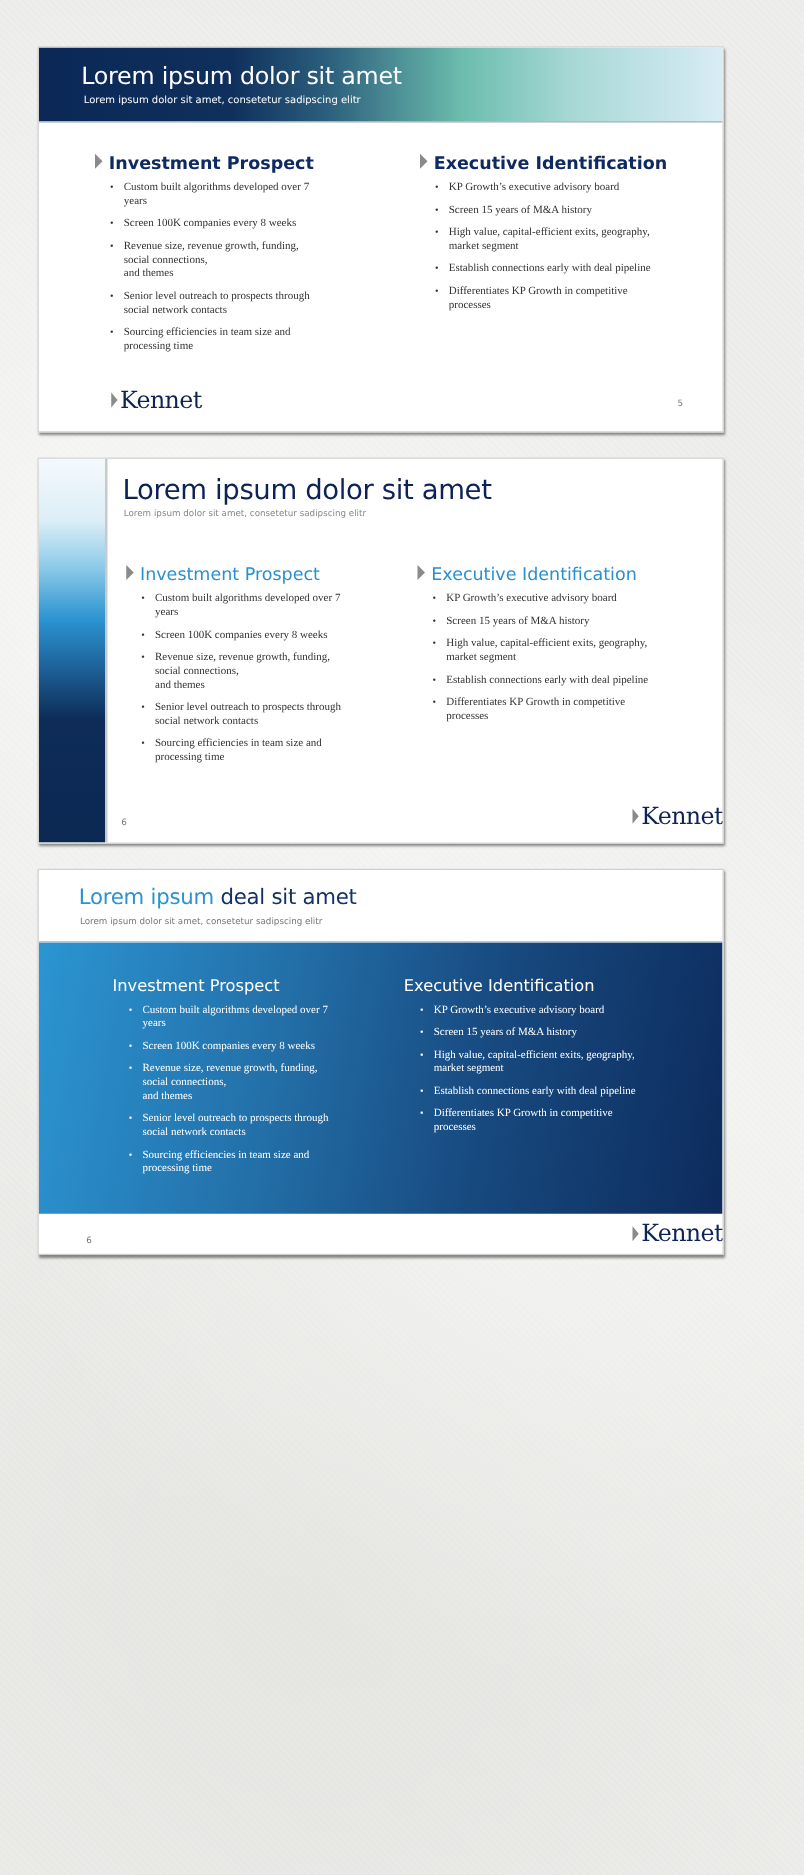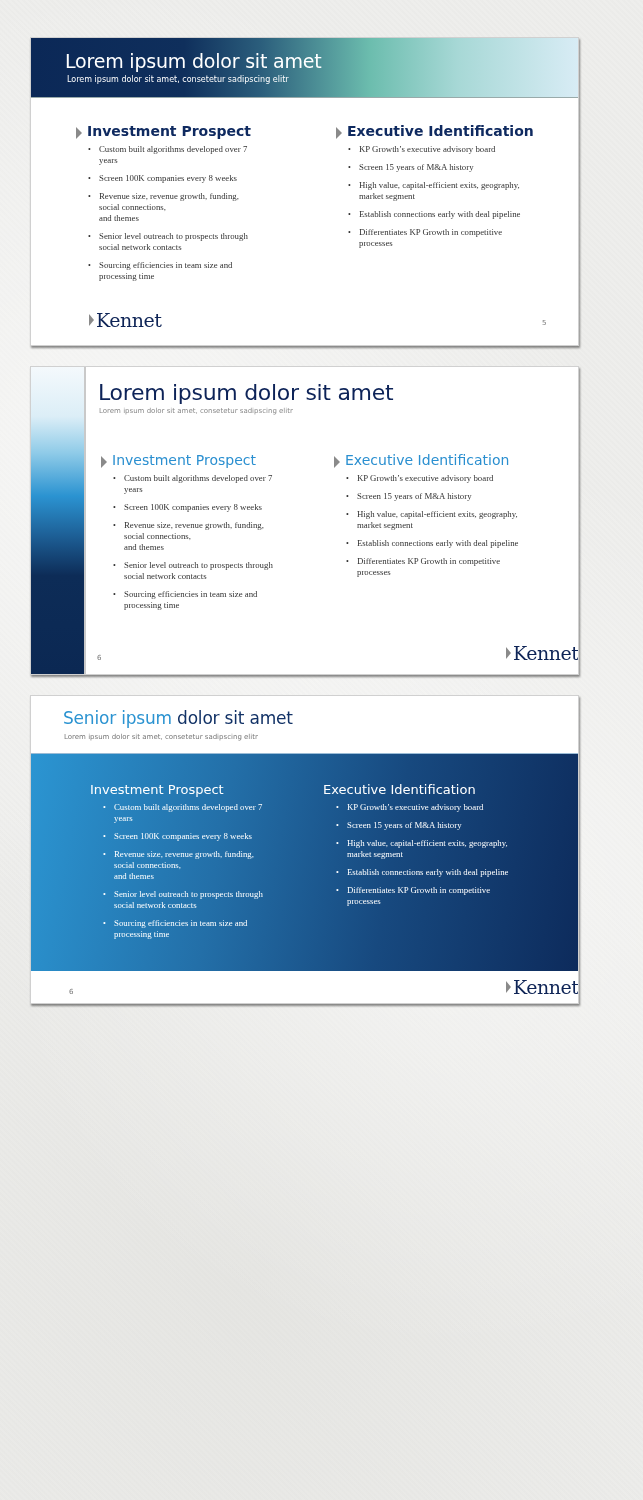--- a/index.html
+++ b/index.html
@@ -21,21 +21,21 @@
     
     #s1 { top: 37px; height: 309px; }
     #s1 .header {
       position: absolute; left: 0; top: 0; width: 100%; height: 59px;
       background: linear-gradient(90deg, #0b2857 0%, #0f2f5c 28%, #2b5e7c 42%, #6cbdae 62%, #a7d8d6 78%, #d8ecf5 100%);
       border-bottom: 1px solid #9aa;
     }
     #s1 .title { position: absolute; left: 34px; top: 12px; color: #fff; font-size: 19px; letter-spacing: -0.2px; }
     #s1 .subtitle { position: absolute; left: 36px; top: 37px; color: #fff; font-size: 8px; }
     .col { position: absolute; width: 230px; }
-    .col-head { display: flex; align-items: flex-end; font-size: 14px; margin-bottom: 5px; }
+    .col-head { display: flex; align-items: flex-start; font-size: 14px; margin-bottom: 5px; }
     .arrow {
       width: 0; height: 0; border-top: 6px solid transparent; border-bottom: 6px solid transparent;
       border-left: 6px solid #8a8a8a; margin-right: 5px; flex: none;
     }
     .bullets { list-style: none; margin: 0; padding: 0 0 0 23px; }
     .bullets li {
       position: relative; font-size: 8.8px; line-height: 11px; color: #333; margin-bottom: 7px; white-space: pre-line; font-family: Liberation Serif, serif;
     }
     .bullets li::before { content: "\2022"; position: absolute; left: -11px; top: 0; font-size: 8px; }
     #s1 .col-head { color: #0f2a60; font-weight: bold; font-size: 14px; }
@@ -169,21 +169,21 @@
   </div>
   <div class="logo">
     <span class="arrow"></span>
     <span class="word">Kennet</span>
   </div>
   <div class="page-num">6</div>
 </div>
 
 <div class="slide" id="s3">
   <div class="title">
-    <span class="t-a">Senior ipsum </span><span class="t-b">dolor sit amet</span>
+    <span class="t-a">Lorem ipsum </span><span class="t-b">deal sit amet</span>
   </div>
   <div class="subtitle">Lorem ipsum dolor sit amet, consetetur sadipscing elitr</div>
   <div class="band">
     <div class="col left" style="top:28px;">
       <div class="col-head">
         <span>Investment Prospect</span>
       </div>
       <ul class="bullets">
         <li>Custom built algorithms developed over 7
 years</li>

